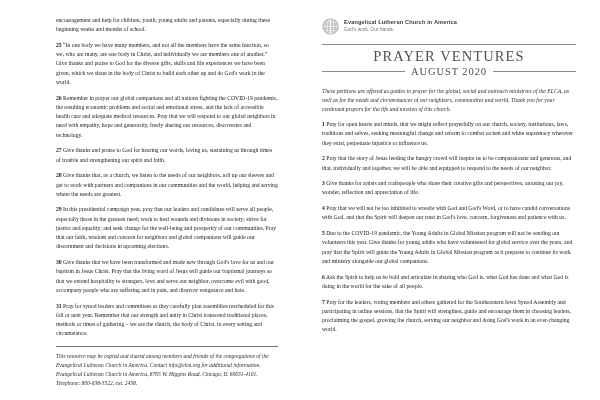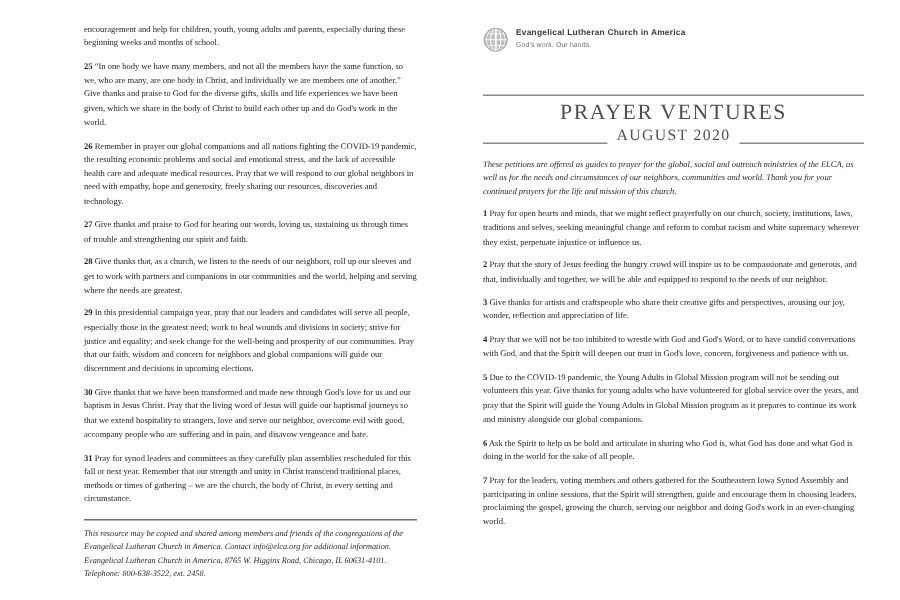--- a/index.html
+++ b/index.html
@@ -61,39 +61,39 @@
     font-family: "Liberation Sans", sans-serif;
     font-size: 4.6px;
     letter-spacing: 0.1px;
     color: #6d6e71;
     line-height: 1.4;
     margin-top: 1px;
   }
 
   
   .title-block {
-    margin-top: 28px;
+    margin-top: 9px;
     text-align: center;
   }
   .rule-top {
     border-top: 1px solid #8a8b8d;
     width: 100%;
     margin: 0 auto 3px auto;
   }
   .doc-title {
     font-family: "Liberation Serif", serif;
     font-size: 14.5px;
     letter-spacing: 1.1px;
     color: #4f5052;
     line-height: 1.15;
     white-space: nowrap;
   }
   .subtitle-row {
     display: flex;
-    align-items: flex-end;
+    align-items: center;
     gap: 6px;
     margin-top: 1px;
   }
   .subtitle-row .dash {
     flex: 1 1 auto;
     border-top: 1px solid #8a8b8d;
     height: 0;
   }
   .doc-subtitle {
     flex: 0 0 auto;

